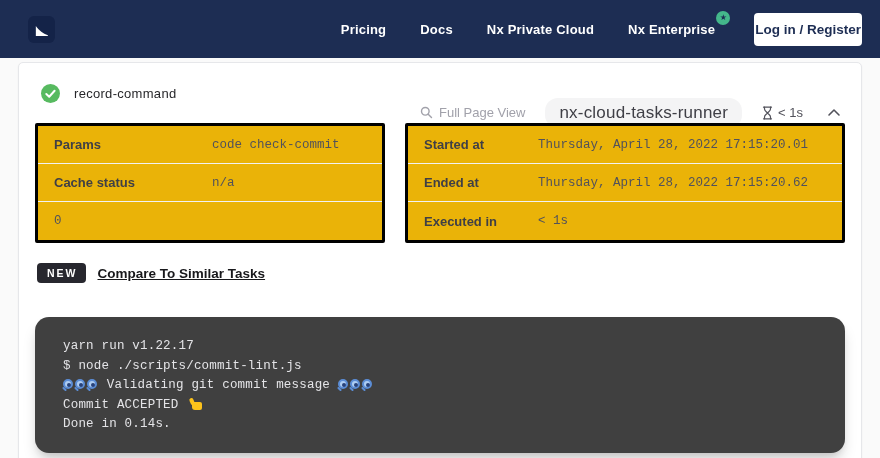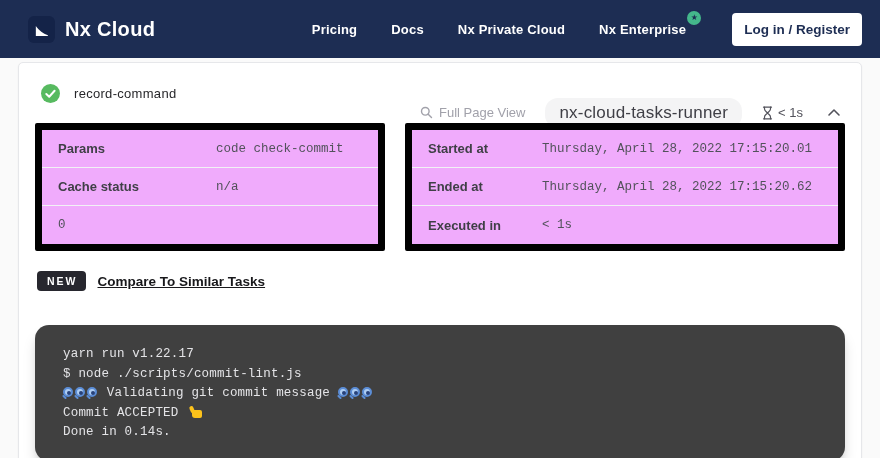--- a/index.html
+++ b/index.html
@@ -24,21 +24,21 @@
   }
   .enterprise-wrap { position:relative; }
   .enterprise-badge {
     position:absolute; top:-9px; right:-15px; width:14px; height:14px;
     background:#44b78b; border-radius:50%; display:flex; align-items:center;
     justify-content:center; font-size:8px; color:#1d2d53; line-height:1;
   }
   .login-btn {
     background:#ffffff; color:#1d2d53; border:none; border-radius:4px;
     font-family:"Liberation Sans", sans-serif; font-size:13.5px; font-weight:600;
-    padding:9px 12px; cursor:pointer; margin-left:12px;
+    padding:9px 1px; cursor:pointer; margin-left:5px;
   }
 
   
   main { padding:4px 18px 0 18px; }
   .card {
     background:#ffffff; border:1px solid #e6e7ea; border-radius:5px;
     box-shadow:0 1px 2px rgba(0,0,0,.05); padding:16px 16px 12px 16px;
     min-height:392px;
   }
   .card-header { display:flex; align-items:center; justify-content:space-between; height:28px; margin-bottom:16px; }
@@ -48,21 +48,21 @@
   .fpv { display:flex; align-items:center; gap:6px; color:#a1a1aa; font-size:13px; cursor:pointer; }
   .pill {
     background:#f4f4f5; border-radius:13px; padding:5px 14px; font-size:17px;
     color:#3f3f46; letter-spacing:.2px;
   }
   .duration { display:flex; align-items:center; gap:5px; color:#52525b; font-size:13px; }
   .chevron { cursor:pointer; display:flex; align-items:center; padding:2px 4px; }
 
   
   .tables { display:grid; grid-template-columns:350px 1fr; gap:20px; }
-  .dtable { border:7px solid #000000; border-radius:2px; background:#f0abfc; }
+  .dtable { border:3px solid #000000; border-radius:2px; background:#eab308; }
   .drow { display:flex; align-items:center; height:38px; border-bottom:1px solid #f1f2f4; padding:0 16px; }
   .drow:last-child { border-bottom:none; }
   .dlabel { font-size:13px; font-weight:700; color:#3f3f46; }
   .dvalue { font-family:"Liberation Mono", monospace; font-size:12.5px; color:#52525b; }
   .dtable-left .dlabel { width:158px; flex:none; }
   .dtable-right .dlabel { width:114px; flex:none; }
 
   
   .compare-row { display:flex; align-items:center; gap:12px; margin-top:17px; height:26px; padding-left:2px; }
   .new-badge {
@@ -109,21 +109,20 @@
 </head>
 <body>
 
 <header class="navbar">
   <div class="brand">
     <span class="logo-box">
       <svg width="17" height="17" viewBox="0 0 24 24">
         <path d="M4 21 L4 7 C9 14 14 17.5 21 20 L21 21 Z" fill="#ffffff"></path>
       </svg>
     </span>
-    <span class="brand-text">Nx Cloud</span>
   </div>
   <nav class="nav-links">
     <a class="nav-link">Pricing</a>
     <a class="nav-link">Docs</a>
     <a class="nav-link">Nx Private Cloud</a>
     <span class="enterprise-wrap">
       <a class="nav-link">Nx Enterprise</a>
       <span class="enterprise-badge">★</span>
     </span>
     <button class="login-btn">Log in / Register</button>

